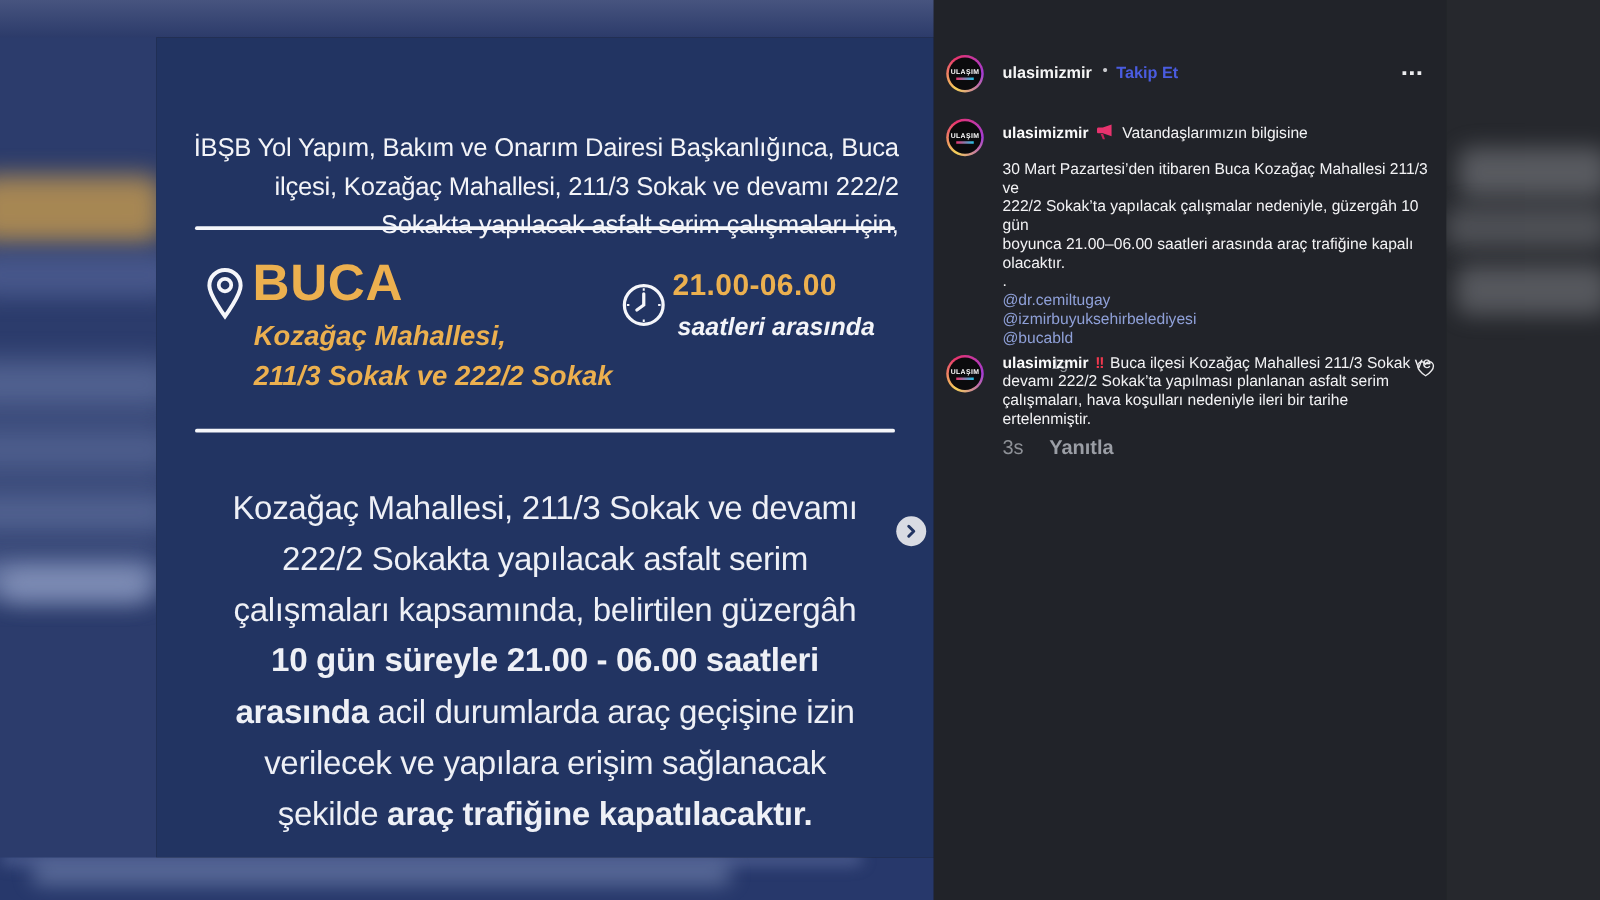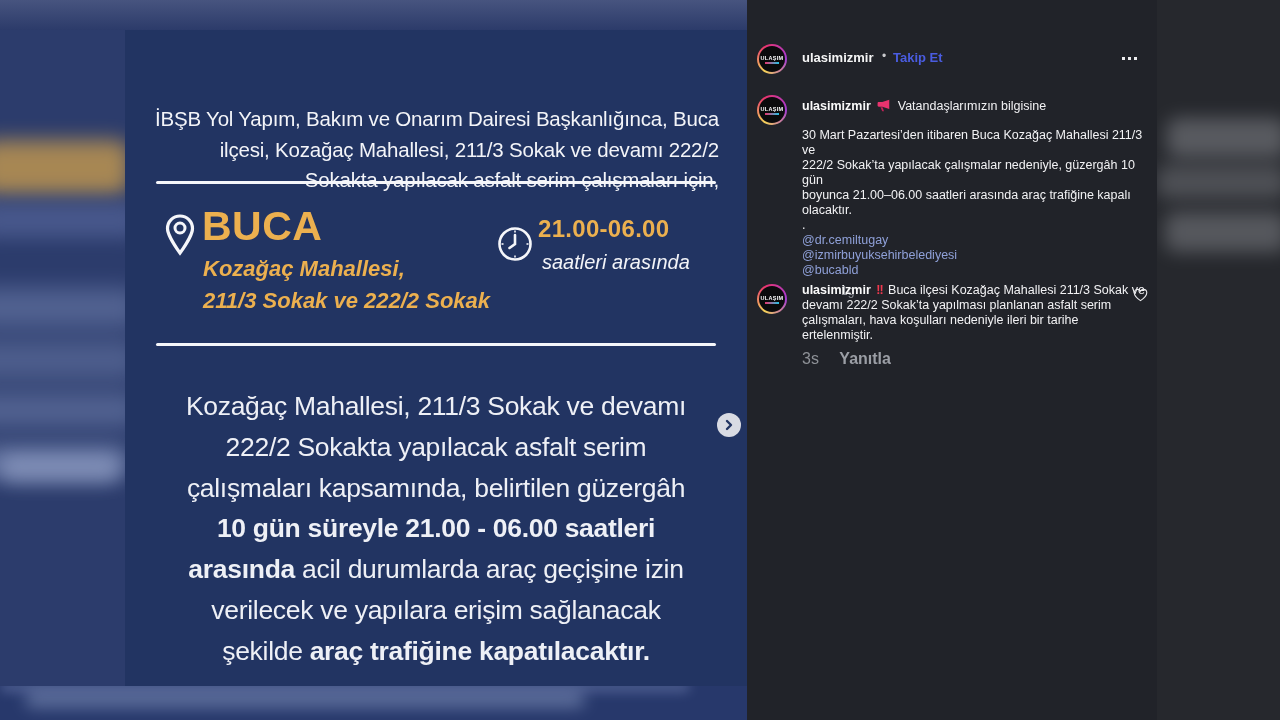--- a/index.html
+++ b/index.html
@@ -24,21 +24,21 @@
   .card-intro { left:28px; top:31px; width:566px; text-align:right; white-space:pre-line;
                 font-size:20.5px; line-height:30.5px; letter-spacing:-0.2px; color:#f3f4f8;margin-top:43px; }
   .card-rule { left:31px; width:560px; height:3px; background:#f5f6fa; border-radius:2px; }
   #rule-1 { top:151px; }
   #rule-2 { top:313px; }
   .loc-name { left:77px; top:173px; font-size:41px; font-weight:bold; color:#ecb04f; letter-spacing:0.5px; }
   .loc-sub { left:78px; width:330px; font-size:22px; font-weight:bold; font-style:italic; color:#ecb04f; }
   #loc-sub-1 { top:226px; }
   #loc-sub-2 { top:258px; }
   .time-range { left:413px; top:185px; font-size:24px; font-weight:bold; color:#ecb04f; letter-spacing:0.3px; }
-  .time-label { left:417px; top:221px; font-size:20px; font-weight:normal; font-style:italic; color:#f3f4f8; }
+  .time-label { left:417px; top:221px; font-size:20px; font-weight:bold; font-style:italic; color:#f3f4f8; }
   .card-body { left:22px; top:356px; width:578px; text-align:center; font-size:26.5px;
                line-height:40.8px; letter-spacing:-0.3px; color:#eef0f6; }
   .card-body .b { font-weight:bold; }
   .pin-icon { left:40px; top:184px; }
   .clock-icon { left:372px; top:196px; }
 
   
   #next-button { left:717px; top:413px; width:24px; height:24px; border-radius:50%;
                  background:#d9dbe3; display:flex; align-items:center; justify-content:center;
                  cursor:pointer; }

